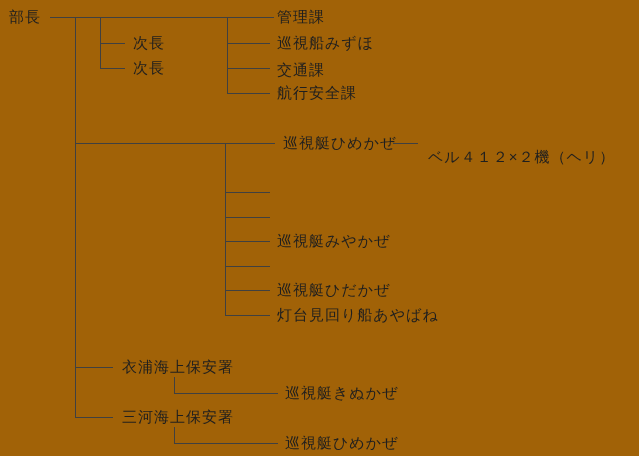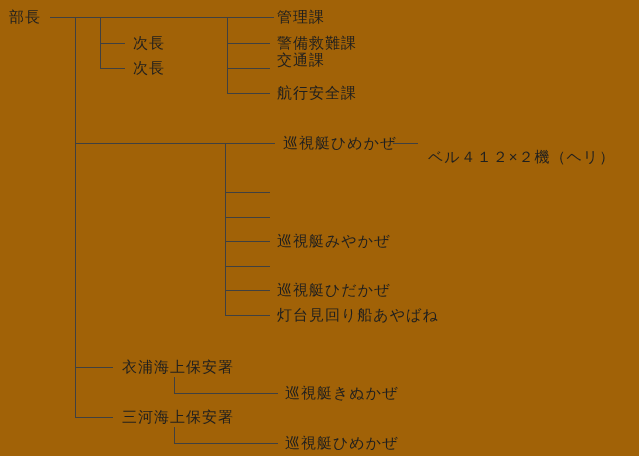--- a/index.html
+++ b/index.html
@@ -69,22 +69,22 @@
   <div class="hline" style="left:75px;top:417px;width:38px"></div>
   <div class="vline" style="left:174px;top:427px;height:17px"></div>
   <div class="hline" style="left:174px;top:443px;width:104px"></div>
 
   <span class="lbl" style="left:9px;top:8px">部長</span>
 
   <span class="lbl" style="left:133px;top:34px">次長</span>
   <span class="lbl" style="left:133px;top:59px">次長</span>
 
   <span class="lbl" style="left:277px;top:8px">管理課</span>
-  <span class="lbl" style="left:277px;top:34px">警備救難課</span>
-  <span class="lbl" style="left:277px;top:51px">交通課</span>
+  <span class="lbl" style="left:277px;top:34px">巡視船みずほ</span>
+  <span class="lbl" style="left:277px;top:61px">交通課</span>
   <span class="lbl" style="left:277px;top:84px">航行安全課</span>
 
   <span class="lbl" style="left:283px;top:134px">巡視艇ひめかぜ</span>
   <span class="lbl" style="left:428px;top:148px">ベル４１２×２機（ヘリ）</span>
 
   <span class="lbl" style="left:277px;top:232px">巡視艇みやかぜ</span>
   <span class="lbl" style="left:277px;top:281px">巡視艇ひだかぜ</span>
   <span class="lbl" style="left:277px;top:306px">灯台見回り船あやばね</span>
 
   <span class="lbl" style="left:122px;top:358px">衣浦海上保安署</span>

